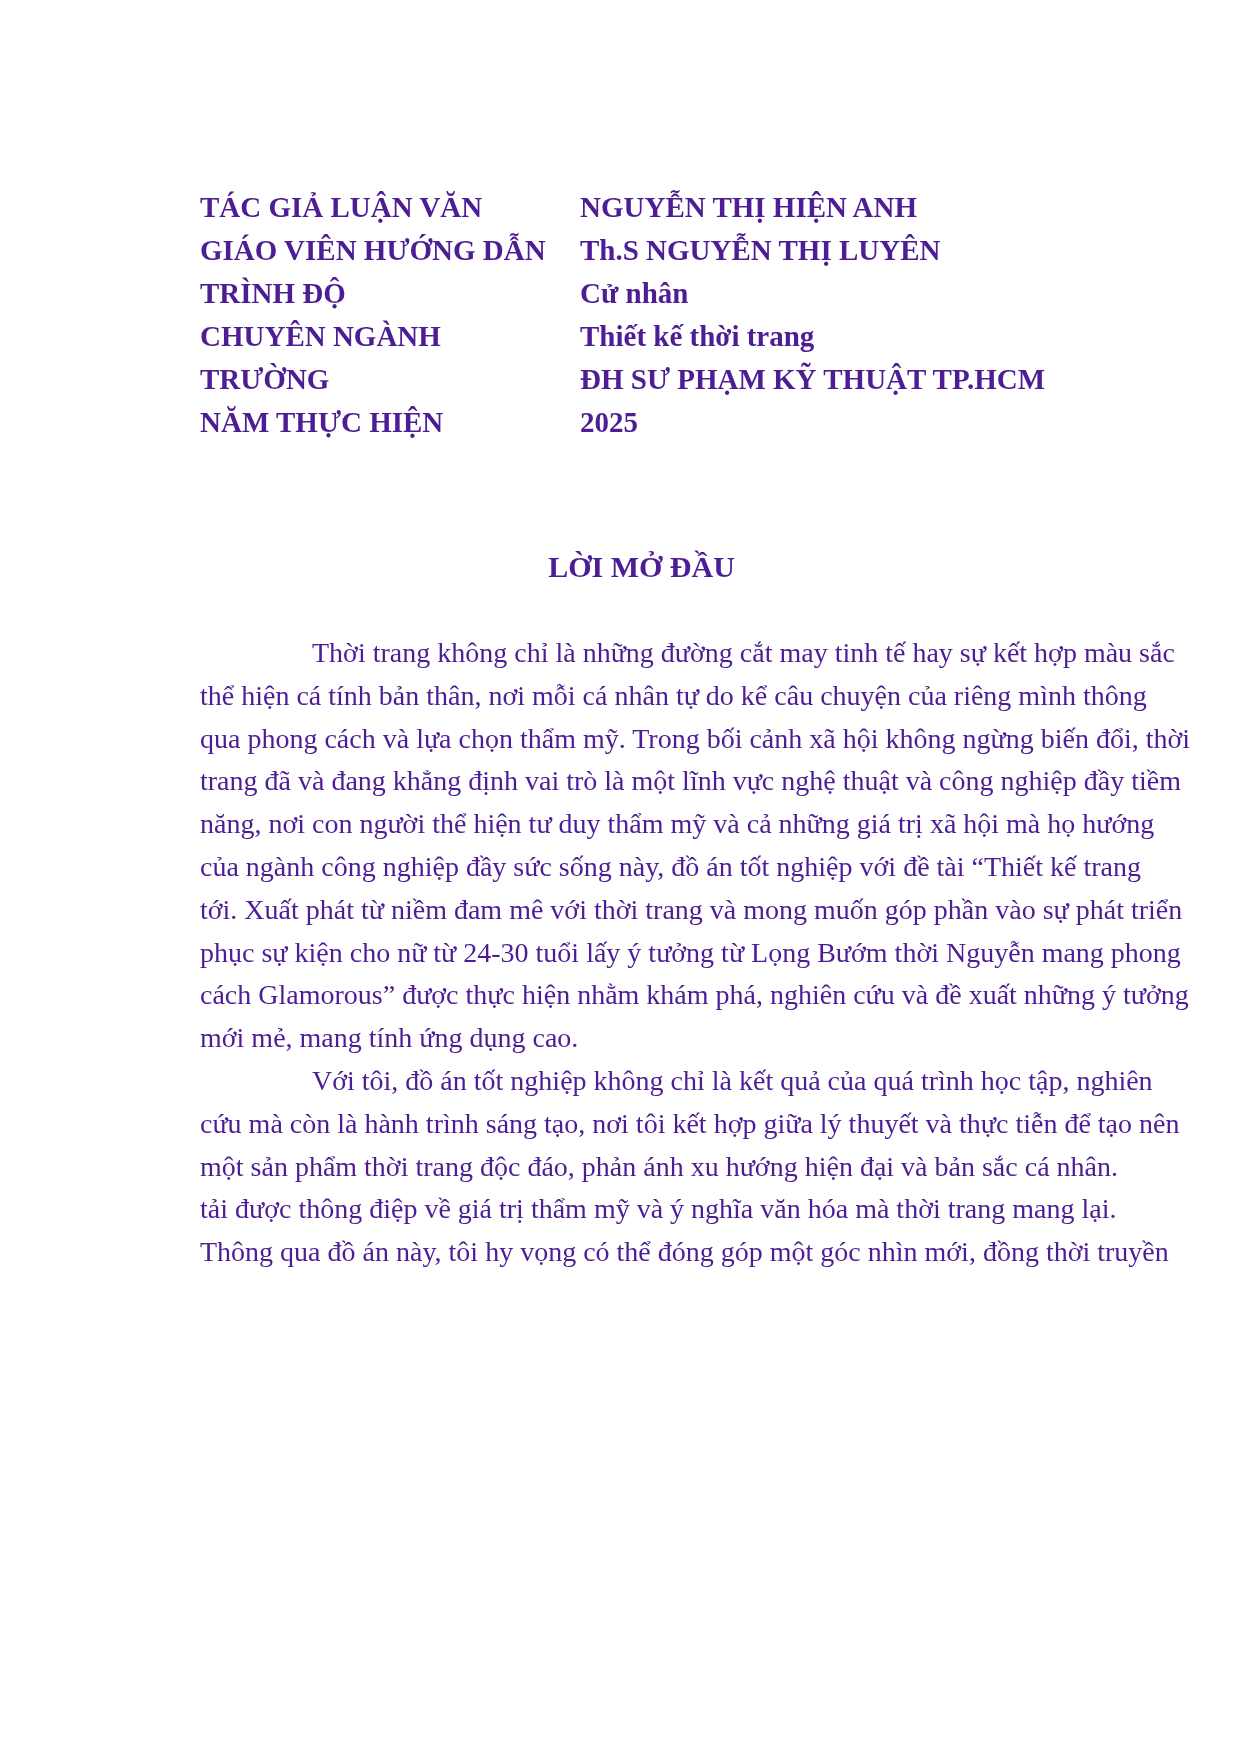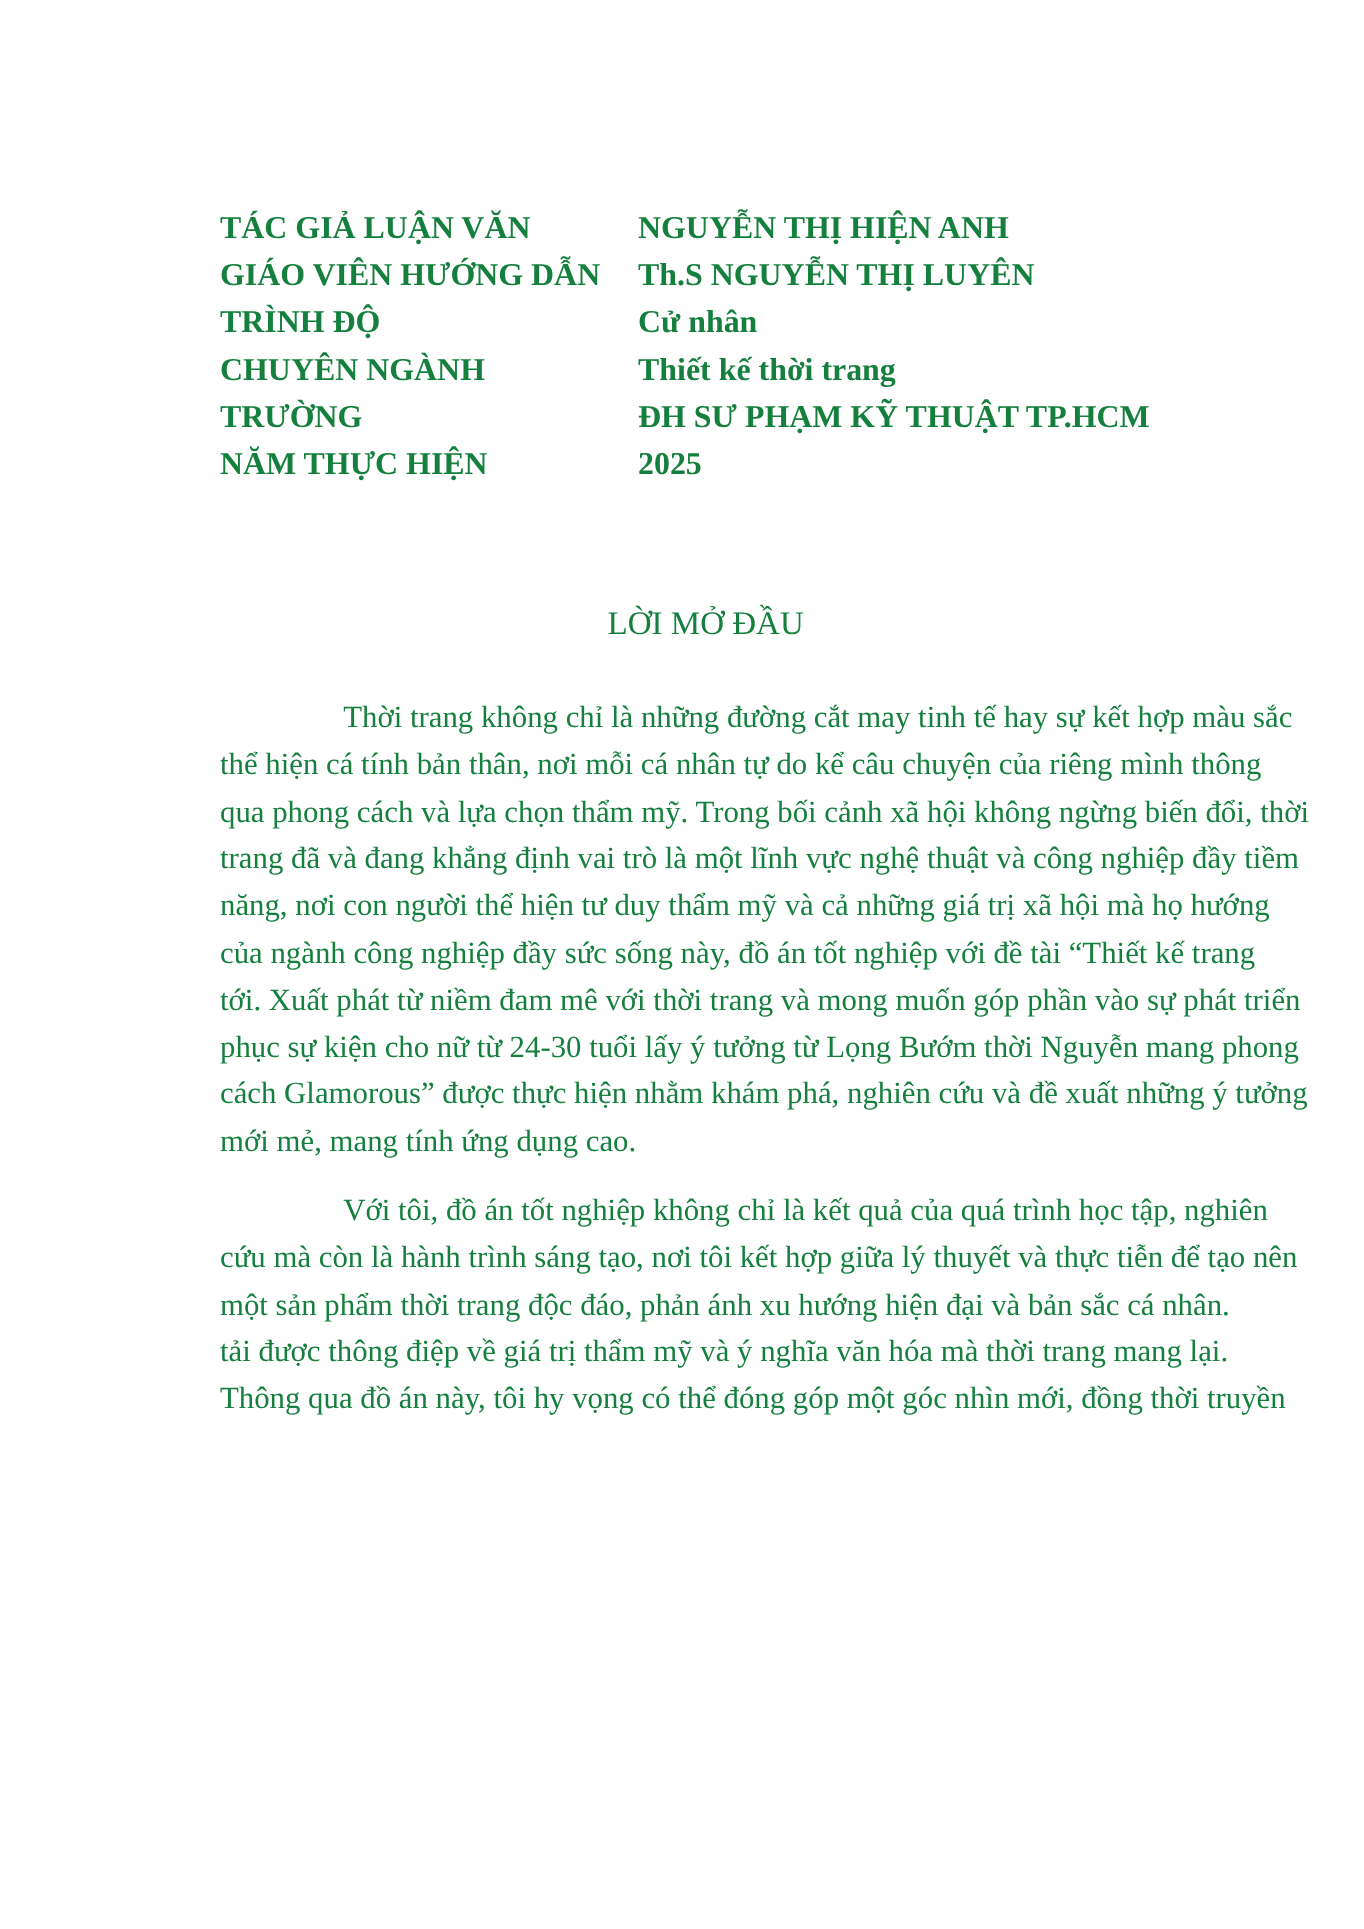--- a/index.html
+++ b/index.html
@@ -3,21 +3,21 @@
 <meta charset="utf-8">
 <style>
   * { margin: 0; padding: 0; box-sizing: border-box; }
   html, body { background: #ffffff; }
   .page {
     position: relative;
     width: 1240px;
     height: 1754px;
     margin: 0 auto;
     background: #ffffff;
-    color: #15803d;
+    color: #4c1d95;
     font-family: "Liberation Serif", "DejaVu Serif", serif;
     overflow: hidden;
   }
   .content {
     padding: 186px 157px 0 200px;
   }
   
   .info-table { width: 100%; }
   .info-row {
     display: flex;
@@ -28,36 +28,36 @@
     line-height: 43px;
     white-space: nowrap;
   }
   .info-label { width: 380px; flex: 0 0 380px; }
   .info-value { flex: 1; }
   
   .section-title {
     margin-top: 101px;
     text-align: center;
     font-size: 30px;
-    font-weight: normal;
+    font-weight: bold;
     line-height: 43px;
   }
   
   .body-text {
     margin-top: 44px;
     font-size: 28px;
     line-height: 42.8px;
   }
   .line {
     text-align: justify;
     text-align-last: justify;
     white-space: nowrap;
   }
   .line.last { text-align-last: left; }
-  .line.indent { text-indent: 112px; margin-top: 20px; }
+  .line.indent { text-indent: 112px; }
 </style>
 </head>
 <body>
 
 <div class="page">
   <div class="content">
 
     <div class="info-table">
       <div class="info-row">
         <span class="info-label">TÁC GIẢ LUẬN VĂN</span>

